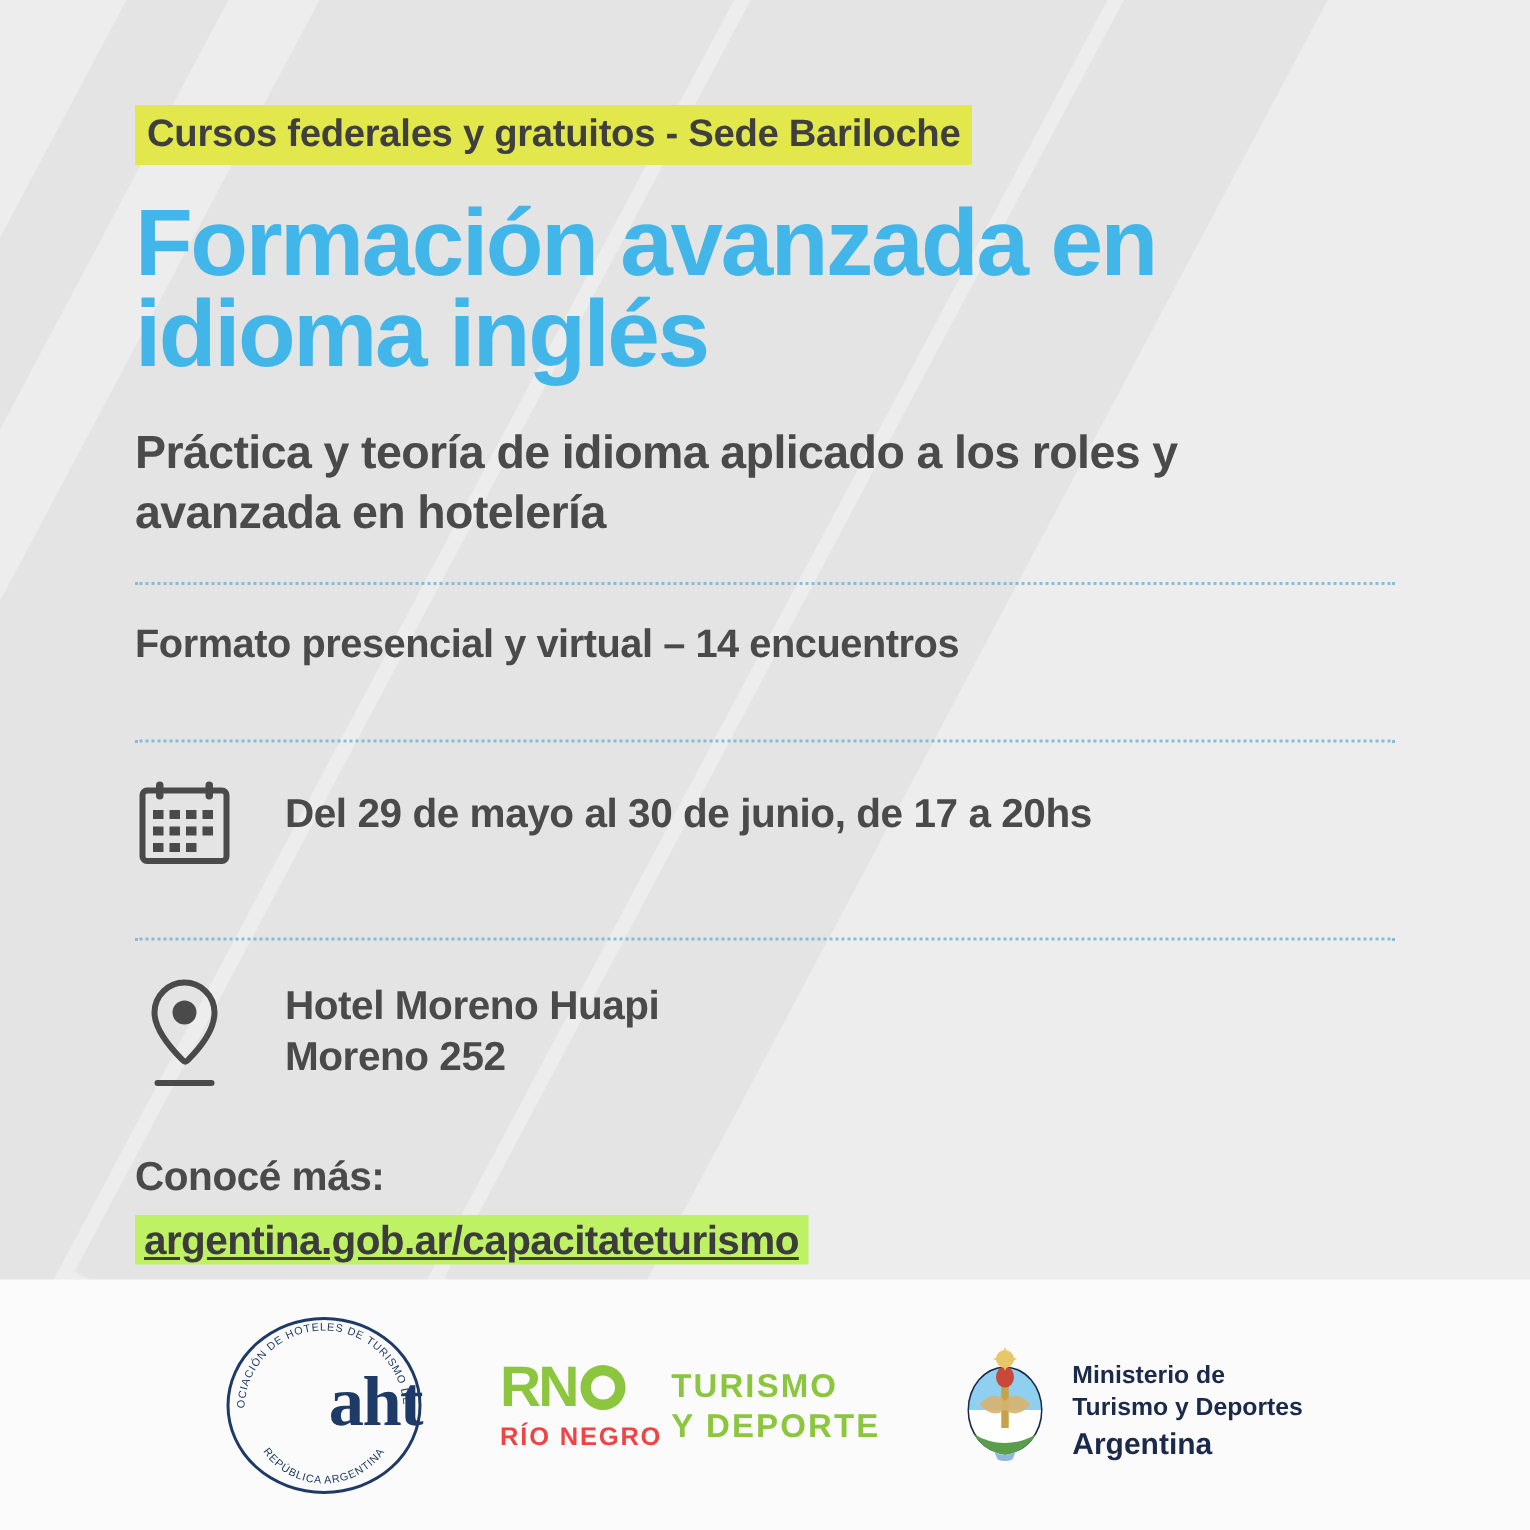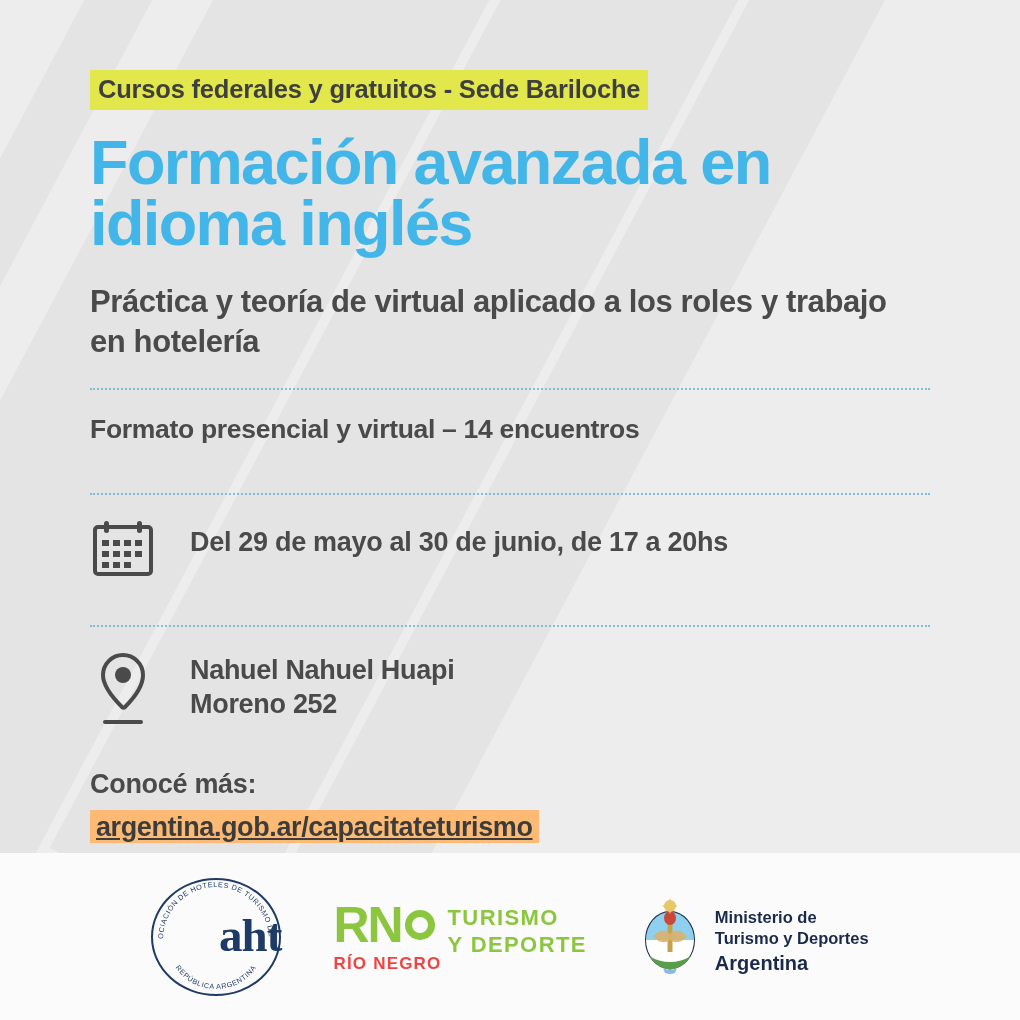--- a/index.html
+++ b/index.html
@@ -109,21 +109,21 @@
   .more {
     margin-top: 20px;
     color: #4a4a4a;
     font-size: 27px;
     font-weight: 700;
     letter-spacing: -0.3px;
   }
   .url {
     display: inline-block;
     margin-top: 10px;
-    background: #fdba74;
+    background: #bef264;
     color: #3c3c3c;
     font-size: 27px;
     font-weight: 600;
     letter-spacing: -0.4px;
     padding: 2px 6px 0 6px;
   }
 
   
   .footer {
     position: absolute;
@@ -152,21 +152,21 @@
     font-size: 47px;
     font-weight: 700;
     letter-spacing: -1px;
   }
   .aht svg { position: absolute; inset: 0; }
 
   
   .rn { display: flex; flex-direction: column; align-items: flex-start; }
   .rn .rn-mark {
     color: #8cc63f;
-    font-size: 50px;
+    font-size: 38px;
     font-weight: 700;
     letter-spacing: -2px;
     line-height: 1;
     display: flex;
     align-items: center;
     gap: 2px;
   }
   .rn .rn-mark .dot {
     width: 30px; height: 30px; border-radius: 50%;
     border: 7px solid #8cc63f;
@@ -216,21 +216,21 @@
 
   <div class="content">
 
     <div class="eyebrow">Cursos federales y gratuitos - Sede Bariloche</div>
 
     <h1 class="title">
       <span>Formación avanzada en</span><br>
       <span>idioma inglés</span>
     </h1>
 
-    <p class="subtitle">Práctica y teoría de virtual aplicado a los roles y trabajo en hotelería</p>
+    <p class="subtitle">Práctica y teoría de idioma aplicado a los roles y avanzada en hotelería</p>
 
     <div class="divider"></div>
 
     <div class="format-row">Formato presencial y virtual –  14 encuentros</div>
 
     <div class="divider"></div>
 
     <div class="info-row date-row">
       <span class="icon">
         <svg width="62" height="58" viewBox="0 0 62 58" fill="none" xmlns="http://www.w3.org/2000/svg">
@@ -257,21 +257,21 @@
 
     <div class="info-row venue-row">
       <span class="icon">
         <svg width="52" height="76" viewBox="0 0 52 76" fill="none" xmlns="http://www.w3.org/2000/svg">
           <path d="M26 4C15 4 6 13 6 24c0 13 14 27 19 32 1 1 2 1 3 0 5-5 18-19 18-32C46 13 37 4 26 4z" stroke="#4a4a4a" stroke-width="4" fill="none"></path>
           <circle cx="26" cy="24" r="8" fill="#4a4a4a"></circle>
           <rect x="6" y="69" width="40" height="4" rx="2" fill="#4a4a4a"></rect>
         </svg>
       </span>
       <span class="text">
-        <span>Nahuel Nahuel Huapi</span><br>
+        <span>Hotel Moreno Huapi</span><br>
         <span class="venue-line2">Moreno 252</span>
       </span>
     </div>
 
     <div class="more">Conocé más:</div>
     <a class="url" href="#">argentina.gob.ar/capacitateturismo</a>
 
   </div>
 
   <div class="footer">

